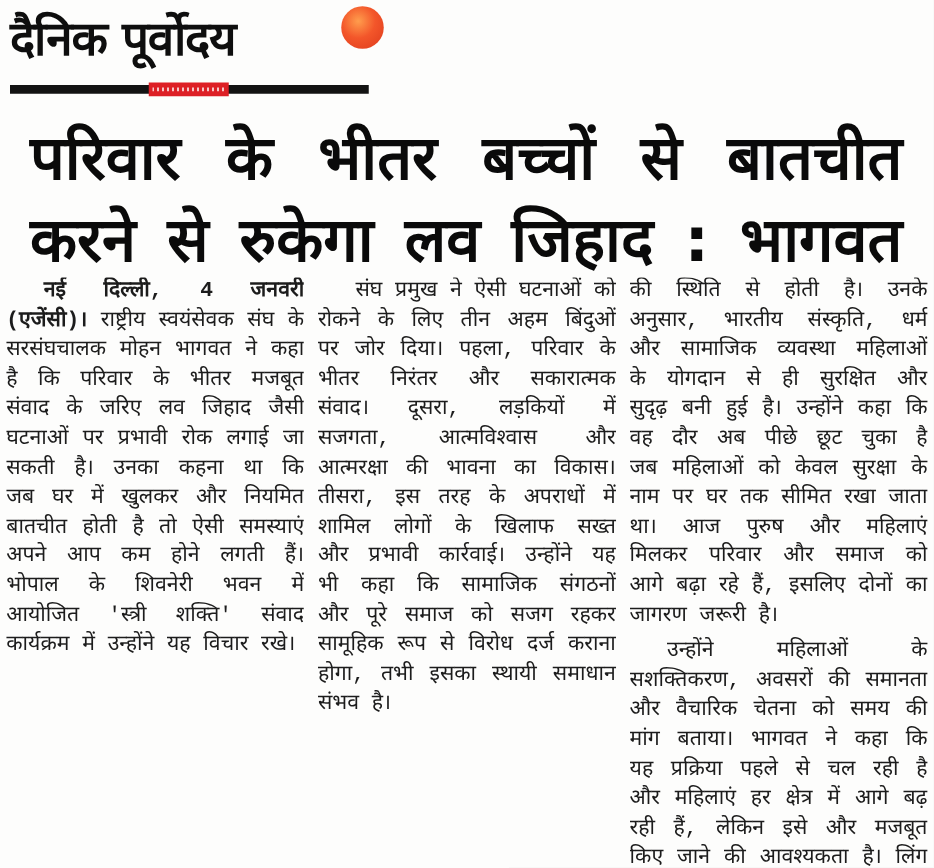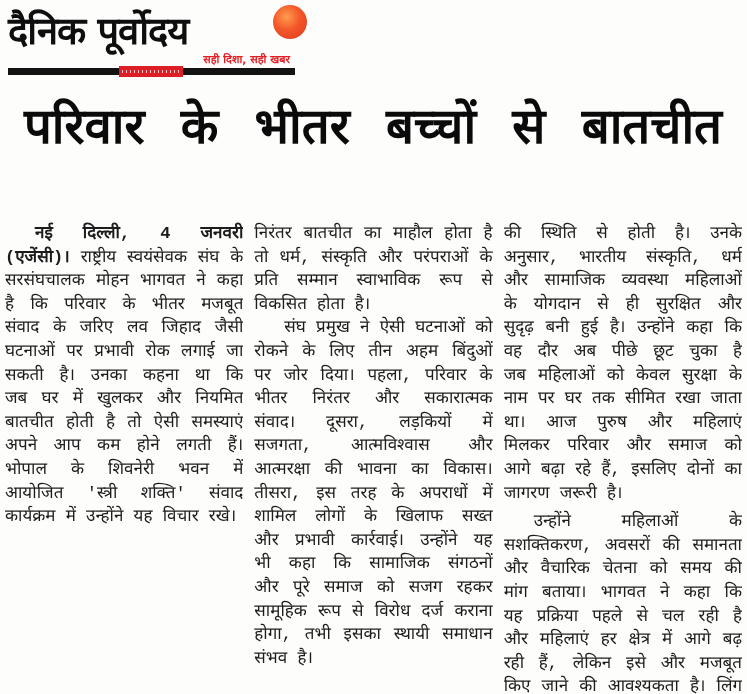--- a/index.html
+++ b/index.html
@@ -78,37 +78,36 @@
   }
 </style>
 </head>
 <body>
 
 <div class="page">
 
   <header class="masthead">
     <span class="sun"></span>
     <div class="logo-text">दैनिक पूर्वोदय</div>
-    <div class="tagline">सही दिशा, सही खबर</div>
     <div class="masthead-rule"></div>
     <div class="masthead-chip"></div>
   </header>
 
   <h1 class="headline">
     <div class="hl-line">परिवार के भीतर बच्चों से बातचीत</div>
+    <div class="hl-line">करने से रुकेगा लव जिहाद : भागवत</div>
   </h1>
 
   <main class="article">
 
     <div class="col">
       <p class="para indent"><strong class="dateline">नई दिल्ली, 4 जनवरी (एजेंसी)।</strong> <span>राष्ट्रीय स्वयंसेवक संघ के सरसंघचालक मोहन भागवत ने कहा है कि परिवार के भीतर मजबूत संवाद के जरिए लव जिहाद जैसी घटनाओं पर प्रभावी रोक लगाई जा सकती है। उनका कहना था कि जब घर में खुलकर और नियमित बातचीत होती है तो ऐसी समस्याएं अपने आप कम होने लगती हैं। भोपाल के शिवनेरी भवन में आयोजित 'स्त्री शक्ति' संवाद कार्यक्रम में उन्होंने यह विचार रखे।</span></p>
     </div>
 
     <div class="col">
-      <p class="para">निरंतर बातचीत का माहौल होता है तो धर्म, संस्कृति और परंपराओं के प्रति सम्मान स्वाभाविक रूप से विकसित होता है।</p>
       <p class="para indent">संघ प्रमुख ने ऐसी घटनाओं को रोकने के लिए तीन अहम बिंदुओं पर जोर दिया। पहला, परिवार के भीतर निरंतर और सकारात्मक संवाद। दूसरा, लड़कियों में सजगता, आत्मविश्वास और आत्मरक्षा की भावना का विकास। तीसरा, इस तरह के अपराधों में शामिल लोगों के खिलाफ सख्त और प्रभावी कार्रवाई। उन्होंने यह भी कहा कि सामाजिक संगठनों और पूरे समाज को सजग रहकर सामूहिक रूप से विरोध दर्ज कराना होगा, तभी इसका स्थायी समाधान संभव है।</p>
     </div>
 
     <div class="col">
       <p class="para">की स्थिति से होती है। उनके अनुसार, भारतीय संस्कृति, धर्म और सामाजिक व्यवस्था महिलाओं के योगदान से ही सुरक्षित और सुदृढ़ बनी हुई है। उन्होंने कहा कि वह दौर अब पीछे छूट चुका है जब महिलाओं को केवल सुरक्षा के नाम पर घर तक सीमित रखा जाता था। आज पुरुष और महिलाएं मिलकर परिवार और समाज को आगे बढ़ा रहे हैं, इसलिए दोनों का जागरण जरूरी है।</p>
       <p class="para indent gap">उन्होंने महिलाओं के सशक्तिकरण, अवसरों की समानता और वैचारिक चेतना को समय की मांग बताया। भागवत ने कहा कि यह प्रक्रिया पहले से चल रही है और महिलाएं हर क्षेत्र में आगे बढ़ रही हैं, लेकिन इसे और मजबूत किए जाने की आवश्यकता है। लिंग भेदभाव और उत्पीड़न के संदर्भ</p>
       <div class="last-line">
         <span>में उन्होंने</span>
         <span class="continuation"><span class="arrow-icon">▶</span><span>शेष पृष्ठ 11 पर</span></span>
       </div>

